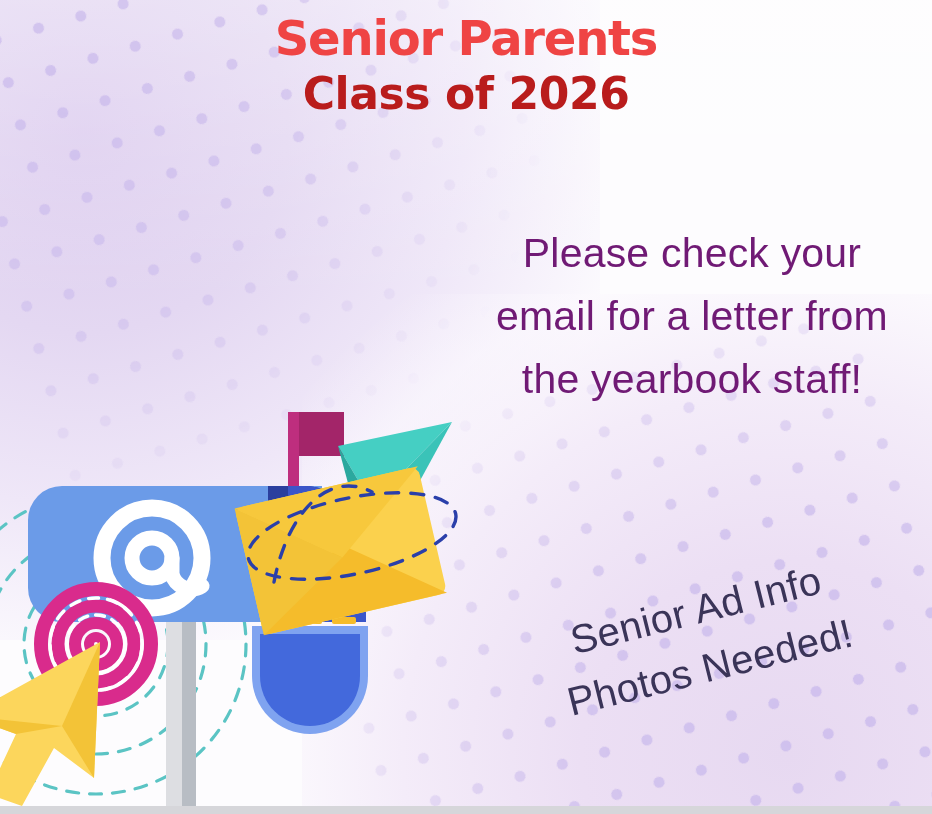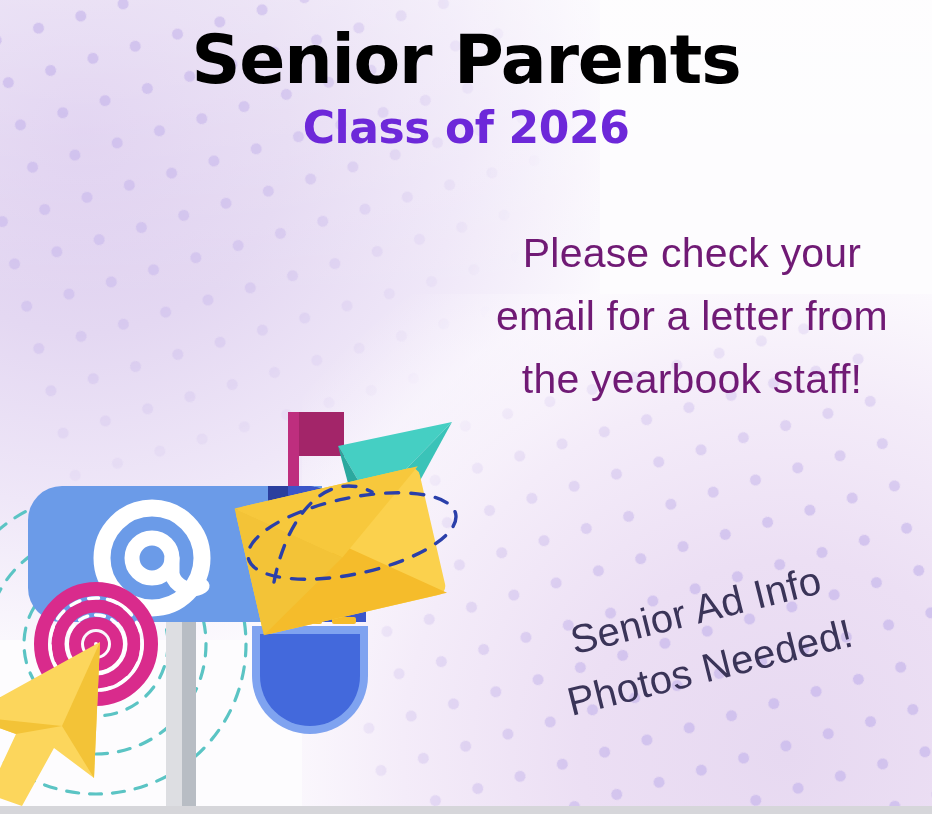--- a/index.html
+++ b/index.html
@@ -88,36 +88,36 @@
 
   
   .headline-block {
     position: absolute;
     left: 0; right: 0;
     top: 14px;
     text-align: center;
     z-index: 6;
   }
   .headline {
-    margin: 12px;
+    margin: 0;
     font-family: "DejaVu Sans", sans-serif;
     font-weight: 700;
-    font-size: 68px;
+    font-size: 48px;
     line-height: 1.0;
     letter-spacing: -1.2px;
-    color: #000000;
+    color: #ef4444;
   }
   .subhead {
     margin: 10px 0 0 0;
     font-family: "DejaVu Sans", sans-serif;
     font-weight: 700;
     font-size: 44px;
     line-height: 1.0;
     letter-spacing: -0.4px;
-    color: #6d28d9;
+    color: #b91c1c;
   }
 
   .body-copy {
     position: absolute;
     left: 492px;
     top: 222px;
     width: 400px;
     text-align: center;
     z-index: 6;
     font-family: "Liberation Sans", sans-serif;

